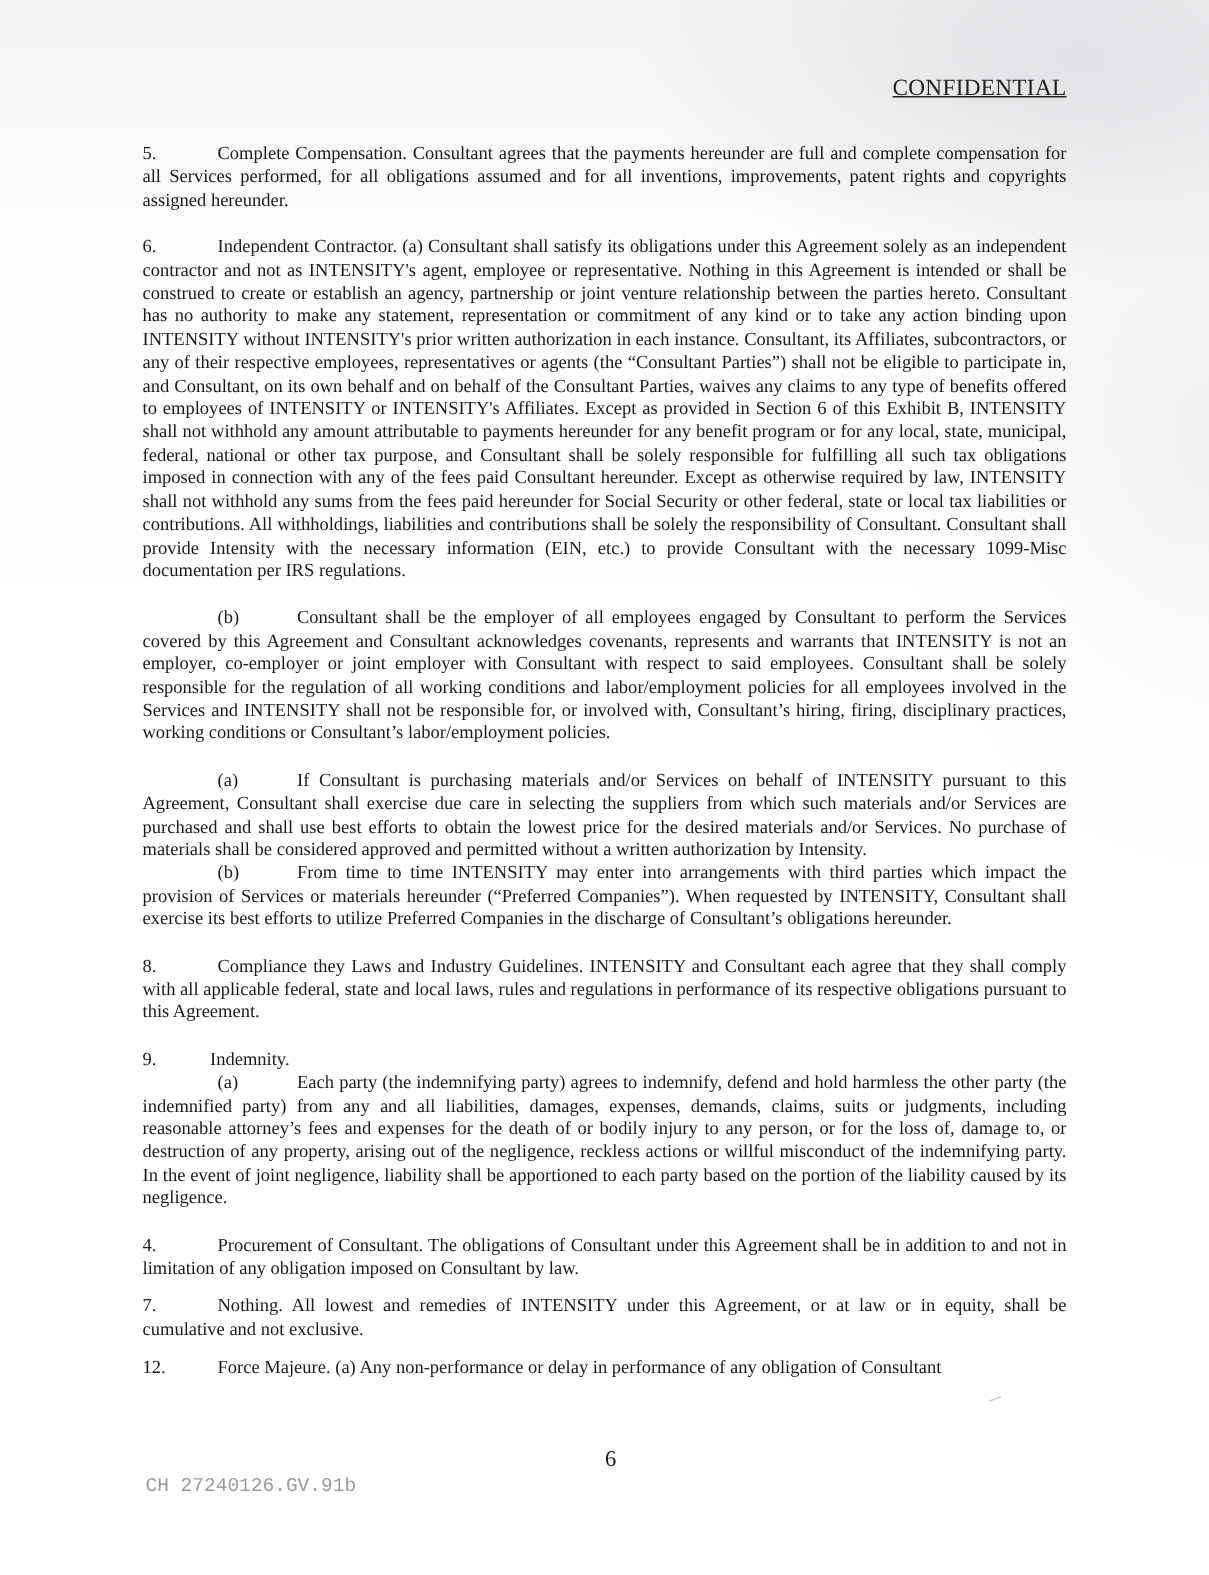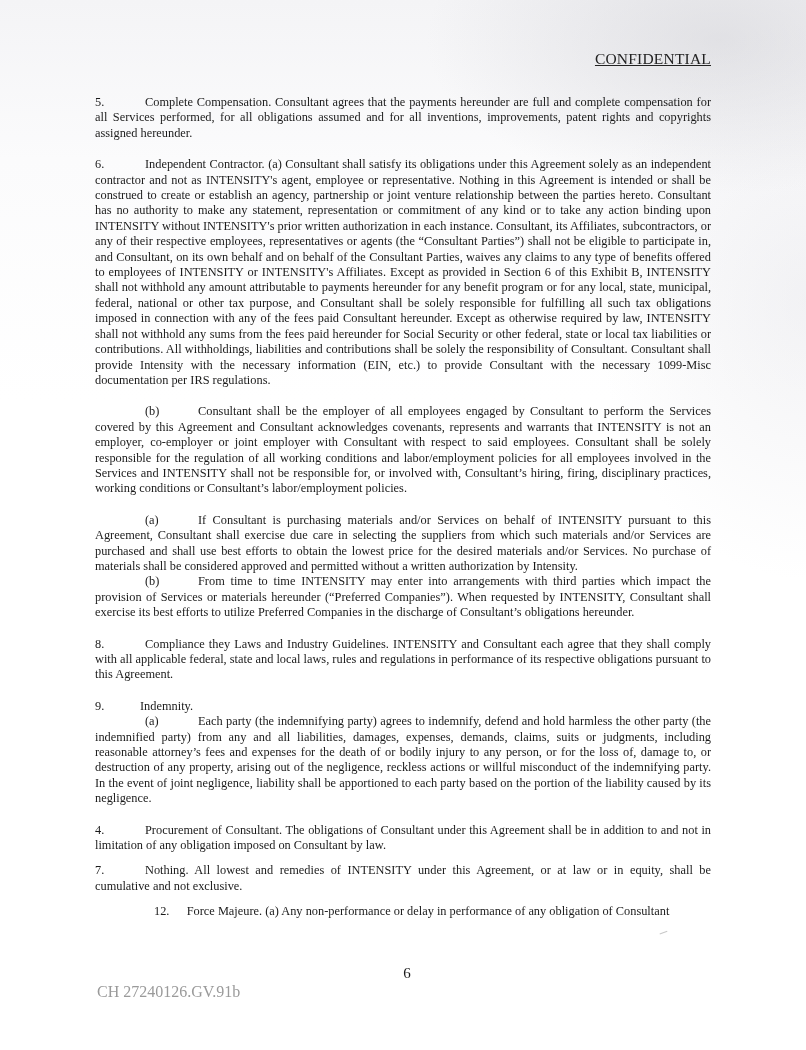--- a/index.html
+++ b/index.html
@@ -64,22 +64,22 @@
       left: 0;
       right: 0;
       text-align: center;
       font-size: 15px;
       padding-left: 8px;
     }
     .footer-code {
       position: absolute;
       top: 983px;
       left: 97px;
-      font-family: Liberation Serif, serif;
-      font-size: 16px;
+      font-family: Liberation Mono, monospace;
+      font-size: 13px;
       color: #9a9a9a;
     }
     .scan-mark {
       position: absolute;
       left: 660px;
       top: 932px;
       width: 8px;
       height: 3px;
       border-top: 1px solid #c8c8c8;
       transform: rotate(-20deg);
@@ -109,21 +109,21 @@
 
     <div class="para">
       <div><span class="num" style="width:45px">9.</span><b>Indemnity.</b></div>
       <div><span class="sub-indent"></span><span class="subtag">(a)</span><span>Each party (the indemnifying party) agrees to indemnify, defend and hold harmless the other party (the indemnified party) from any and all liabilities, damages, expenses, demands, claims, suits or judgments, including reasonable attorney’s fees and expenses for the death of or bodily injury to any person, or for the loss of, damage to, or destruction of any property, arising out of the negligence, reckless actions or willful misconduct of the indemnifying party.  In the event of joint negligence, liability shall be apportioned to each party based on the portion of the liability caused by its negligence.</span></div>
     </div>
 
     <p class="para tight"><span class="num">4.</span><b>Procurement of Consultant.</b><span>  The obligations of Consultant under this Agreement shall be in addition to and not in limitation of any obligation imposed on Consultant by law.</span></p>
 
     <p class="para tight"><span class="num">7.</span><b>Nothing.</b><span> All lowest and remedies of INTENSITY under this Agreement, or at law or in equity, shall be cumulative and not exclusive.</span></p>
 
-    <p class="para" style="text-align:center"><span class="num">12.</span><b>Force Majeure.</b><span> (a) Any non-performance or delay in performance of any obligation of Consultant</span></p>
+    <p class="para" style="text-align:left"><span class="num">12.</span><b>Force Majeure.</b><span> (a) Any non-performance or delay in performance of any obligation of Consultant</span></p>
 
   </div>
 
   <div class="scan-mark"></div>
 
   <div class="page-number">6</div>
   <div class="footer-code">CH 27240126.GV.91b</div>
 
 </div>
 

